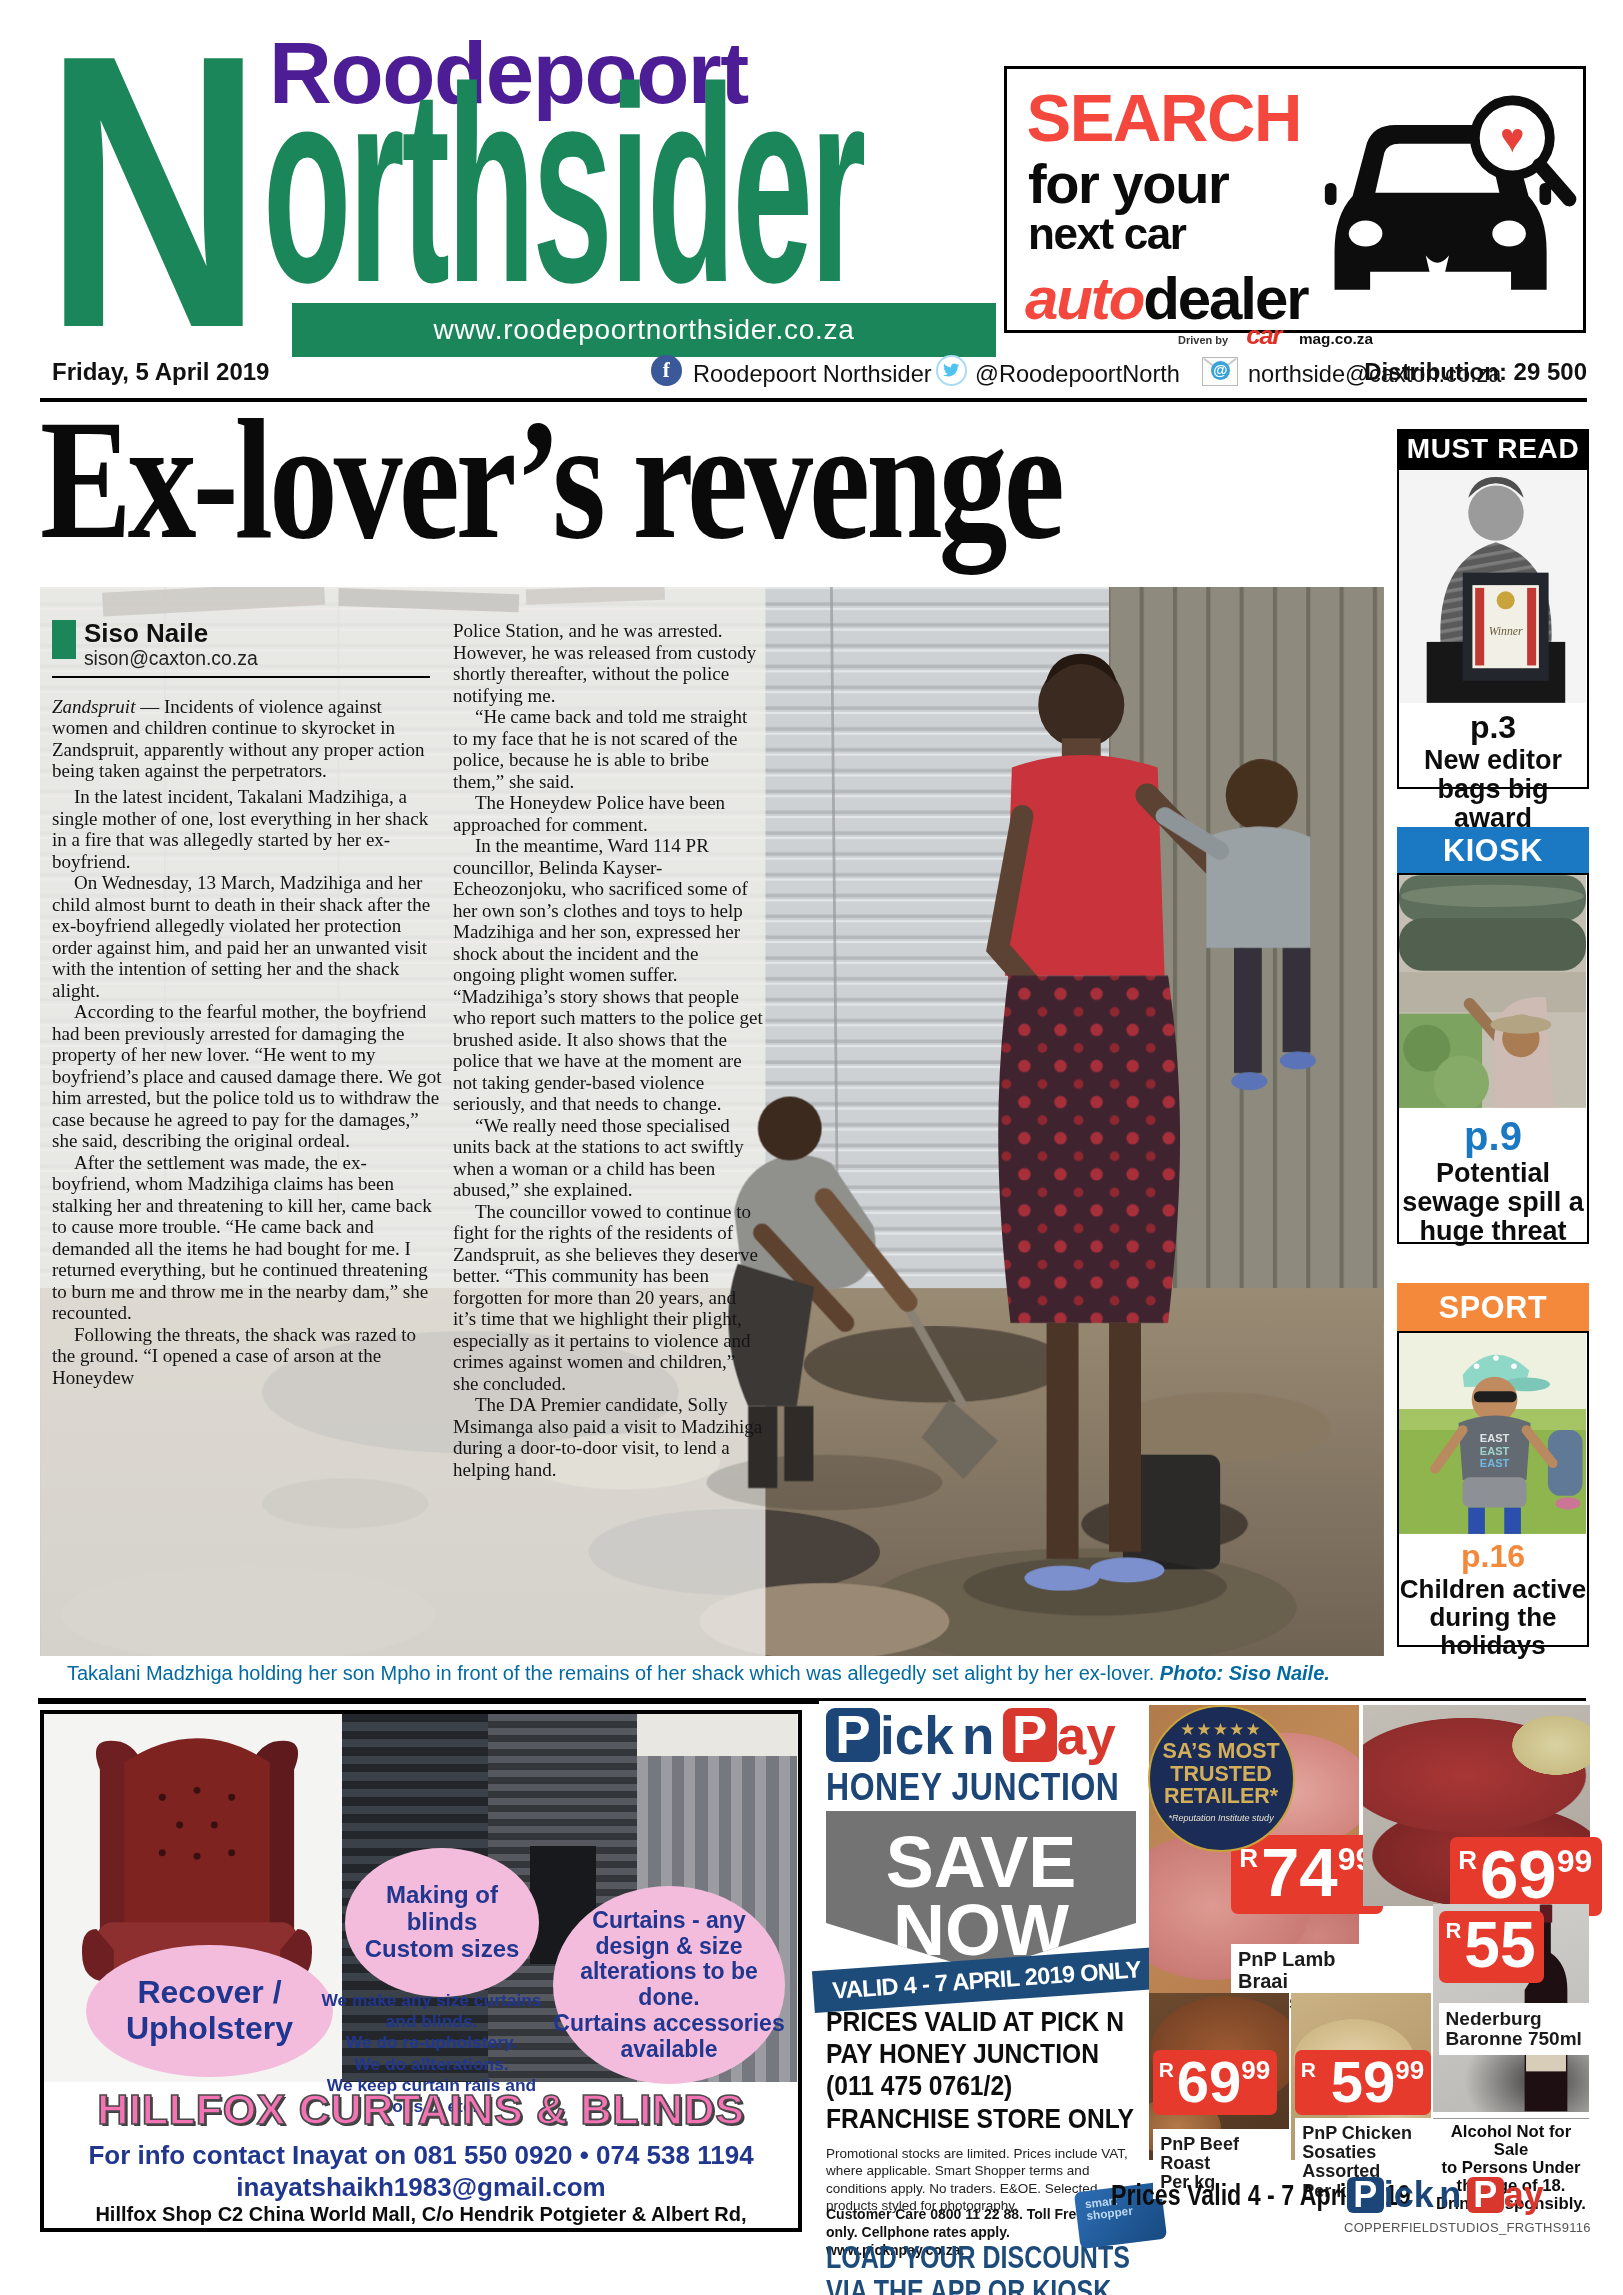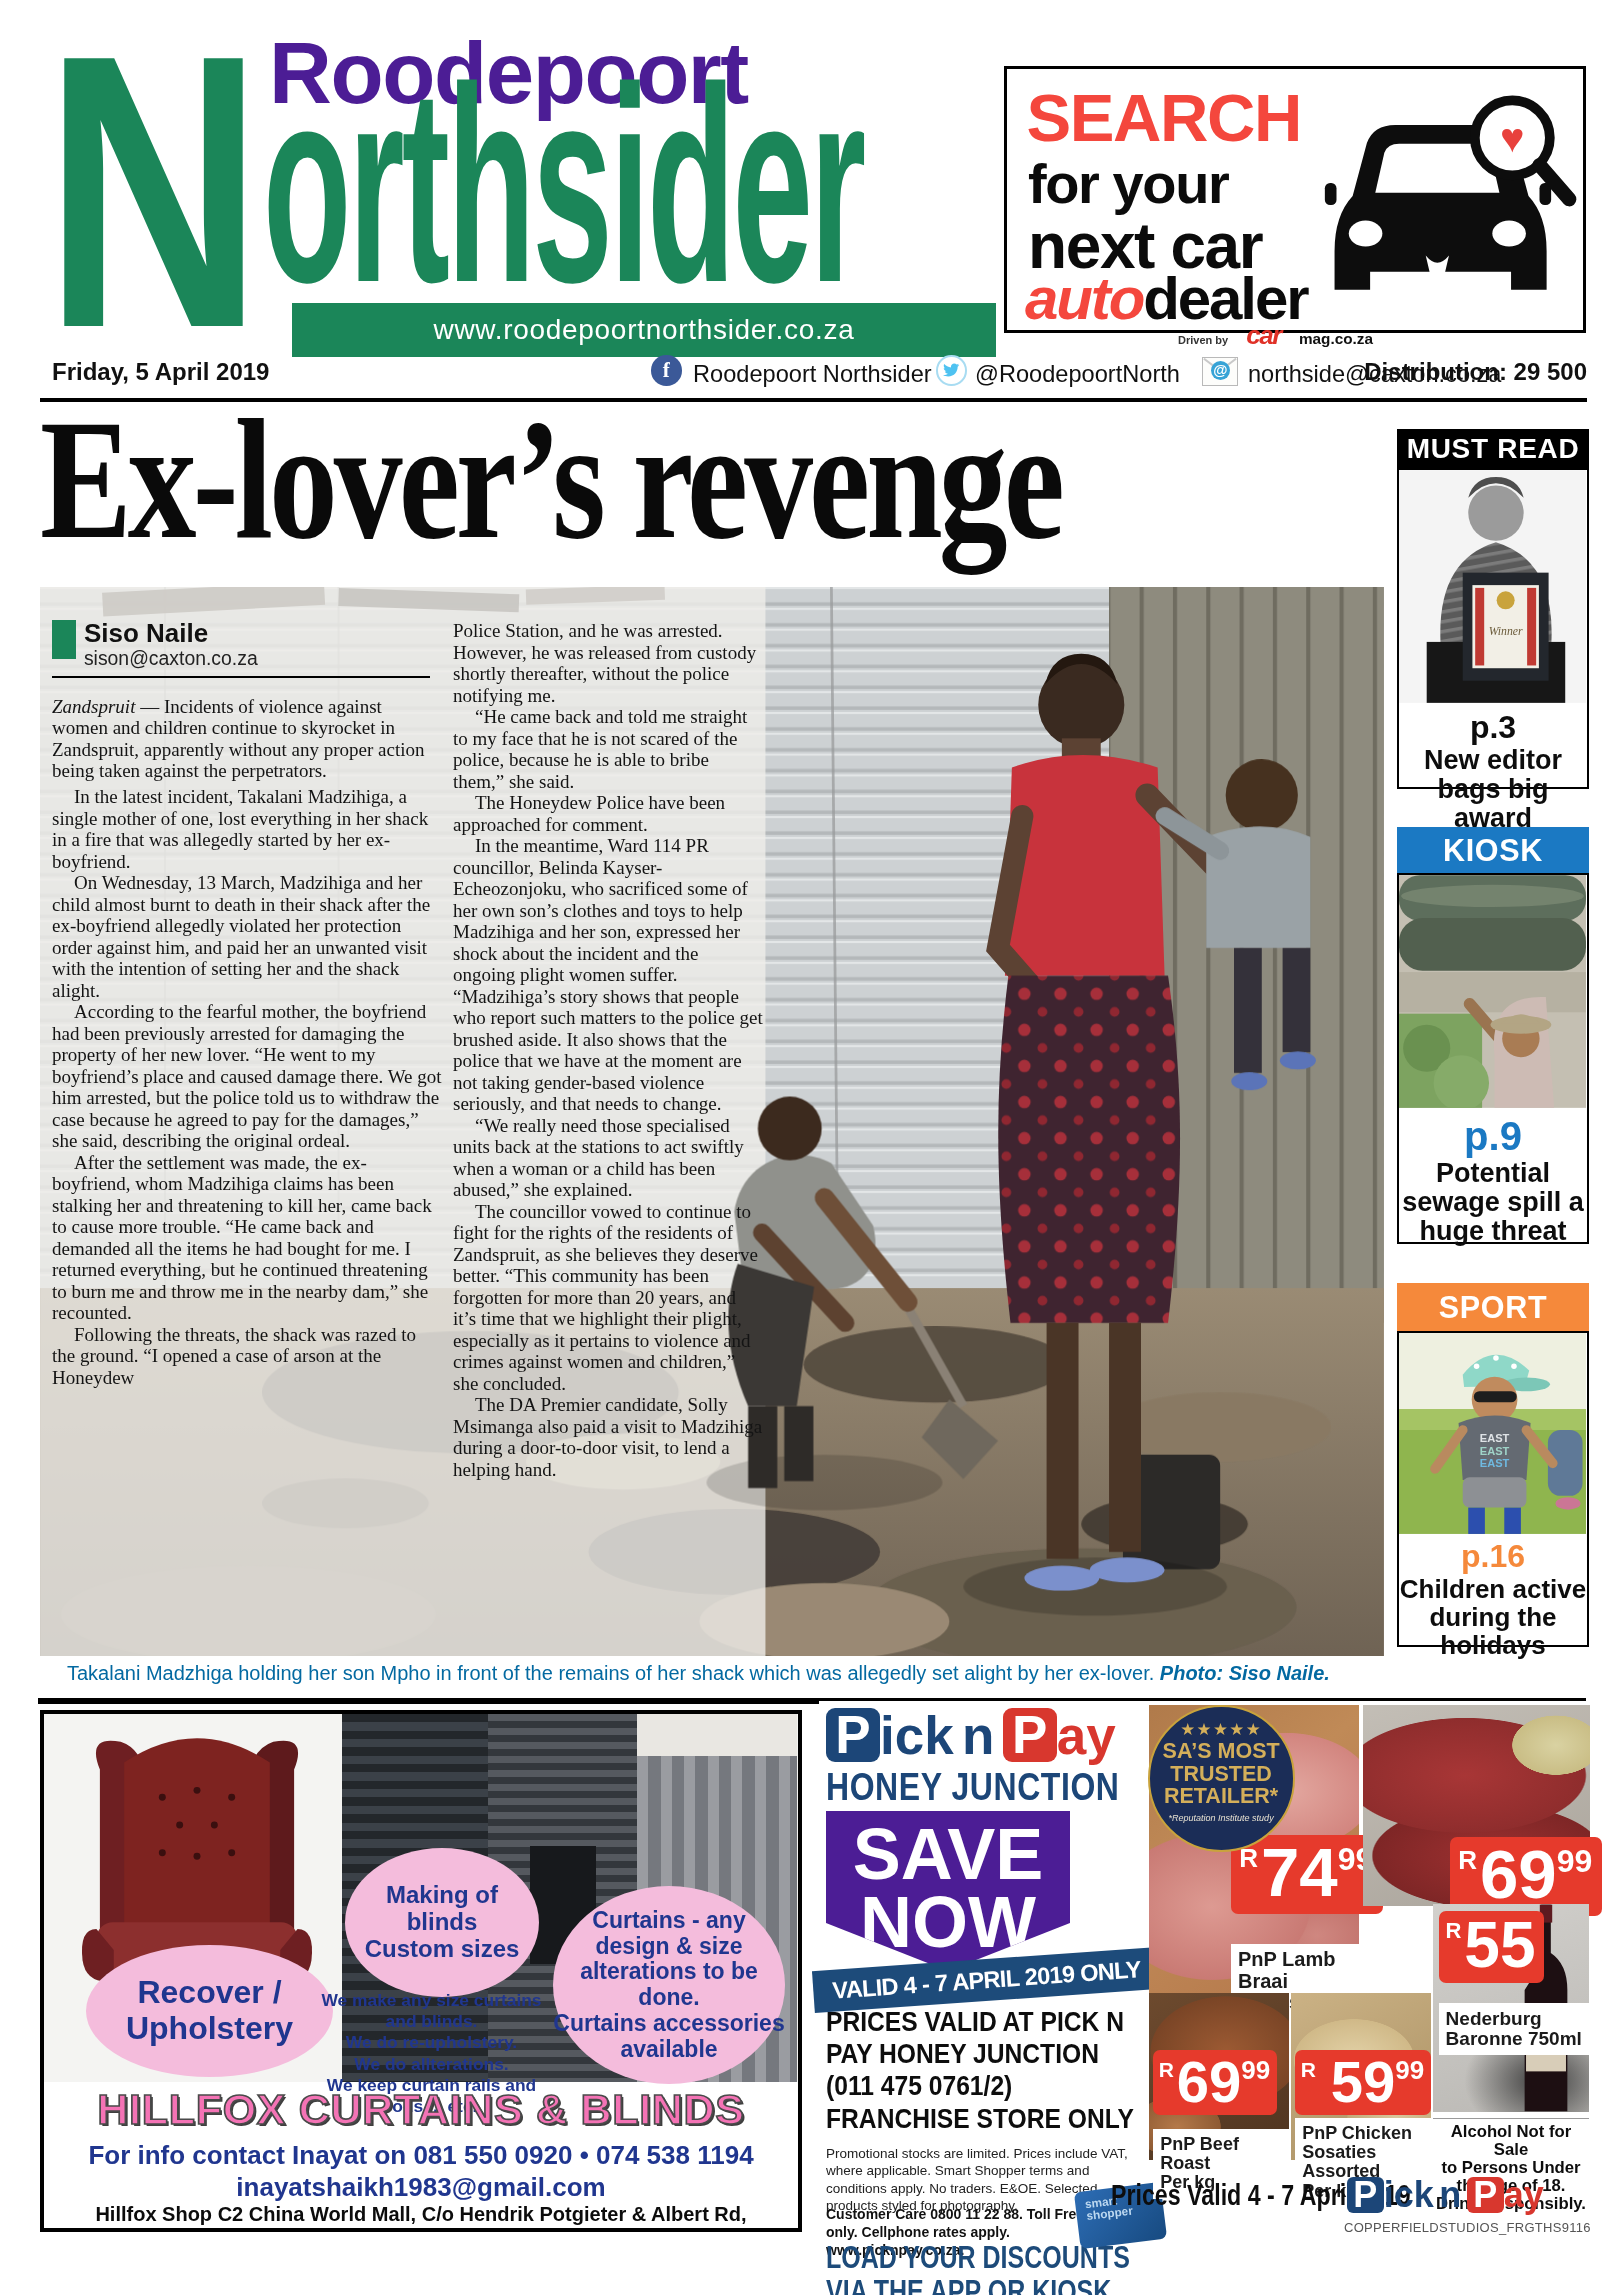--- a/index.html
+++ b/index.html
@@ -49,21 +49,21 @@
     <div class="s" style="left:269px;top:28.5px;font-size:87px;font-weight:800;letter-spacing:-1.4px;color:#4c1d95;line-height:1;">Roodepoort</div>
     <div class="s green" style="left:263px;top:46px;font-size:278px;font-weight:800;line-height:1;transform:scaleX(.52);transform-origin:left top;letter-spacing:-5.6px;">orthsider</div>
     <div class="s greenbg" style="left:292px;top:303px;width:704px;height:54px;display:flex;align-items:center;justify-content:center;">
       <span style="color:#fff;font-size:28px;letter-spacing:0.7px;">www.roodepoortnorthsider.co.za</span>
     </div>
   </header>
 
   <section class="s" style="left:1004px;top:66px;width:582px;height:267px;border:3.5px solid #000;box-sizing:border-box;background:#fff;">
     <div class="s" style="left:19.4px;top:9.7px;font-size:67px;font-weight:800;color:#f4473d;letter-spacing:-1.4px;">SEARCH</div>
     <div class="s" style="left:21px;top:82px;font-size:56px;font-weight:800;color:#0b0b0b;letter-spacing:-1.4px;">for your</div>
-    <div class="s" style="left:21px;top:140px;font-size:64px;font-weight:800;color:#0b0b0b;letter-spacing:-1.4px;">next car</div>
+    <div class="s" style="left:21px;top:140px;font-size:44px;font-weight:800;color:#0b0b0b;letter-spacing:-1.4px;">next car</div>
     <div class="s" style="left:18px;top:200px;line-height:1;">
       <span style="font-size:60px;font-weight:800;font-style:italic;color:#f4473d;letter-spacing:-2.1px;">auto</span><span style="font-size:60px;font-weight:800;color:#0b0b0b;letter-spacing:-2.1px;">dealer</span>
     </div>
     <div class="s" style="left:171px;top:251px;display:flex;align-items:baseline;gap:18px;">
       <span style="font-size:11px;color:#333;font-weight:600;">Driven by</span>
       <span style="font-size:26px;font-weight:800;font-style:italic;color:#e03127;letter-spacing:-1.4px;">car</span>
       <span style="font-size:15.3px;font-weight:800;color:#111;">mag.co.za</span>
     </div>
     <svg class="s" viewBox="0 0 430 360" style="left:292px;top:14px;width:278px;height:239px;">
       <path d="M55 255 q0 -55 28 -85 l22 -82 q10 -28 44 -28 h140 q34 0 44 28 l22 82 q28 30 28 85 v60 h-55 v-28 h-218 v28 h-55 z" fill="#0d0d0d"></path>
@@ -371,21 +371,21 @@
           <span class="pbox bluebox">P</span>
           <span class="lblue">ick</span>
         </span>
       <span class="lblue">n</span>
       <span style="display:inline-flex;align-items:center;">
           <span class="pbox redbox">P</span>
           <span class="lred">ay</span>
         </span>
     </div>
     <div class="s cx" style="left:7px;top:64px;font-size:39px;font-weight:800;color:#1c4678;transform:scaleX(.82);letter-spacing:0.7px;">HONEY JUNCTION</div>
-    <div class="s pre ctr" style="left:7px;top:110px;width:244px;height:160px;background:#4c1d95;color:#fff;font-size:72px;font-weight:800;line-height:.95;padding-top:9px;box-sizing:border-box;clip-path:polygon(0 0,100% 0,100% 70%,50% 100%,0 70%);">SAVE
+    <div class="s pre ctr" style="left:7px;top:110px;width:310px;height:160px;background:#737373;color:#fff;font-size:72px;font-weight:800;line-height:.95;padding-top:17px;box-sizing:border-box;clip-path:polygon(0 0,100% 0,100% 70%,50% 100%,0 70%);">SAVE
 NOW</div>
     <div class="s ctr" style="left:-5.6px;top:258px;width:347px;height:42px;background:#1d4b7a;color:#fff;font-size:23.6px;font-weight:800;letter-spacing:-0.7px;line-height:42px;transform:rotate(-4deg);white-space:nowrap;">VALID 4 - 7 APRIL 2019 ONLY</div>
     <div class="s pre cx" style="left:7px;top:305px;font-size:28px;font-weight:800;line-height:1.15;color:#0d0d0d;transform:scaleX(.88);">PRICES VALID AT PICK N
 PAY HONEY JUNCTION
 (011 475 0761/2)
 FRANCHISE STORE ONLY</div>
     <div class="s" style="left:7px;top:444px;width:318px;font-size:13.5px;line-height:1.28;color:#222;">Promotional stocks are limited. Prices include VAT, where applicable. Smart Shopper terms and conditions apply. No traders. E&amp;OE. Selected products styled for photography.</div>
     <div class="s" style="left:7px;top:504px;width:318px;font-size:14px;font-weight:700;line-height:1.3;color:#111;">Customer Care 0800 11 22 88. Toll Free landline only. Cellphone rates apply. www.picknpay.co.za.</div>
     <div class="s pre cx" style="left:7px;top:540px;font-size:30.5px;font-weight:800;line-height:1.1;color:#1d4b7a;transform:scaleX(.82);">LOAD YOUR DISCOUNTS
 VIA THE APP OR KIOSK</div>

